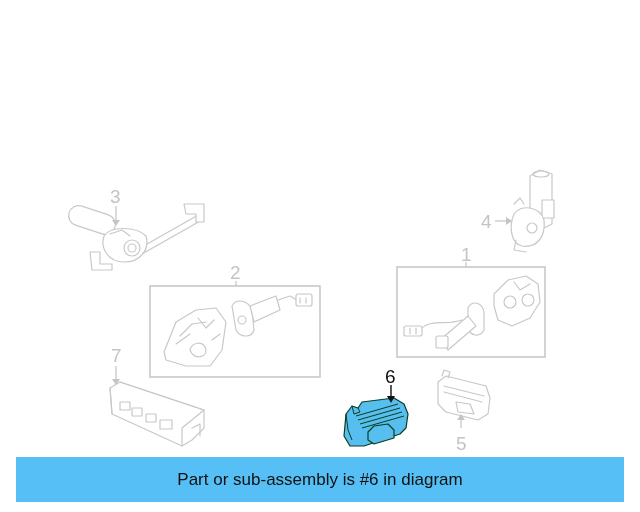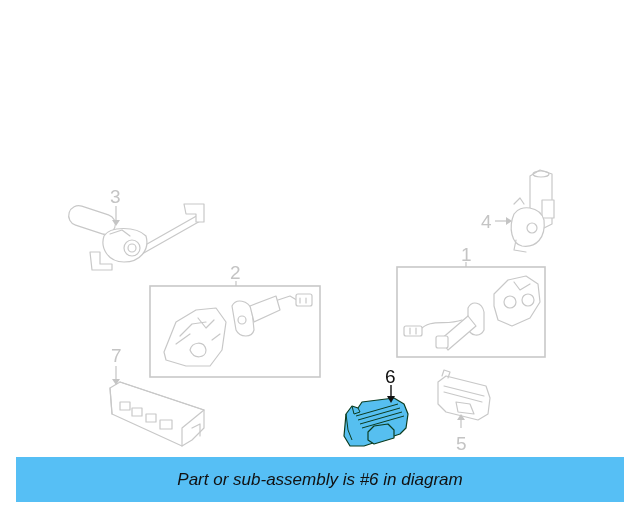--- a/index.html
+++ b/index.html
@@ -15,21 +15,21 @@
     .arrow-head-active { fill: #111111; }
     .group-box { fill: none; stroke: #c8c8c8; stroke-width: 1.6; }
     .part6-body { fill: #56bff0; stroke: #0b3c20; stroke-width: 1.2; stroke-linejoin: round; }
     .part6-line { fill: none; stroke: #0b3c20; stroke-width: 1; }
     #banner {
       position: absolute; left: 16px; top: 457px; width: 608px; height: 45px;
       background: #56bff5; color: #111111;
       display: flex; flex-direction: column; align-items: center; justify-content: center;
       font-size: 17px; line-height: 20px;
     }
-    #banner span { display: block; white-space: nowrap; font-style: italic; }
+    #banner span { display: block; white-space: nowrap; }
   </style>
 </head>
 <body>
 
 <svg id="diagram" viewBox="0 0 640 512" xmlns="http://www.w3.org/2000/svg">
 
   <g>
     <rect class="ghost-fill" x="68" y="210" width="48" height="20" rx="10" transform="rotate(18 92 220)"></rect>
     <path class="ghost" d="M140 248 L200 214 M142 254 L202 220"></path>
     <path class="ghost-fill" d="M184 204 L204 204 L204 222 L196 222 L196 214 L186 214 Z"></path>

